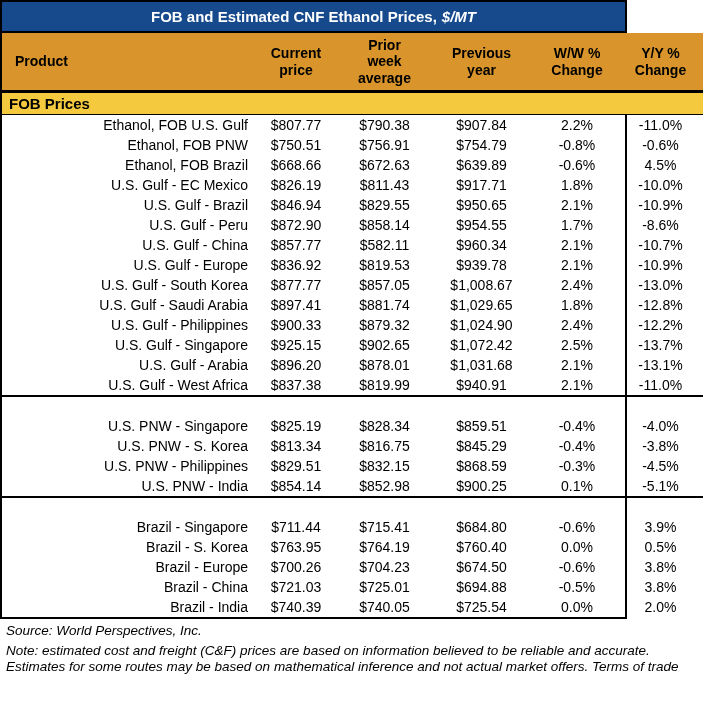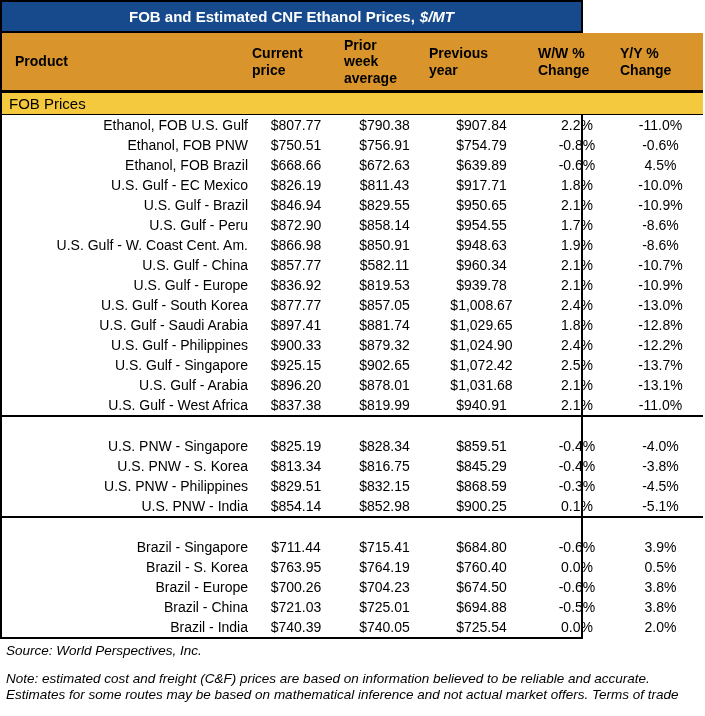--- a/index.html
+++ b/index.html
@@ -9,21 +9,21 @@
     width: 705px;
     height: 716px;
     overflow: hidden;
     font-family: "Liberation Sans", sans-serif;
   }
   .page { width: 705px; height: 716px; }
 
   .price-table-frame {
     border: 2px solid var(--border, #000);
     box-sizing: border-box;
-    width: 583px;
+    width: 627px;
   }
 
   .title-bar {
     background: var(--title-bar, #164A8C);
     color: #ffffff;
     text-align: center;
     font-weight: bold;
     font-size: 15px;
     height: 29px;
     line-height: 29px;
@@ -36,36 +36,36 @@
     table-layout: fixed;
     width: 701px;
     font-size: 14px;
     color: #000;
   }
 
   thead th {
     background: var(--column-header, #D9952B);
     font-weight: bold;
     font-size: 14px;
-    text-align: left;
+    text-align: center;
     vertical-align: middle;
     white-space: pre-line;
     line-height: 1.15;
     padding: 4px 2px;
     height: 49px;
     border-bottom: 3px solid var(--border, #000);
   }
   thead th.product-col {
     text-align: left;
     padding-left: 13px;
   }
 
   tr.section-header td {
     background: var(--section-header, #F5C93E);
-    font-weight: normal;
+    font-weight: bold;
     font-size: 15px;
     text-align: left;
     padding: 0 7px;
     height: 21px;
     line-height: 21px;
     border-top: 2px solid var(--border, #000);
     border-bottom: 1px solid var(--border, #000);
   }
 
   tbody td {
@@ -83,21 +83,21 @@
   tr.group-end td { border-bottom: 2px solid var(--border, #000); }
   tr.spacer td { height: 19px; }
 
   .footnotes {
     font-style: italic;
     font-size: 13.5px;
     line-height: 16px;
     color: #000;
     padding: 4px 6px 0 6px;
   }
-  .footnotes .source-line { margin-bottom: 12px; }
+  .footnotes .source-line { margin-bottom: 4px; }
 </style>
 </head>
 <body>
 
 <div class="page">
 
   <div class="price-table-frame">
 
     <div class="title-bar">
       <span>FOB and Estimated CNF Ethanol Prices,</span><span class="title-unit">$/MT</span>
@@ -174,28 +174,20 @@
           </tr>
           <tr>
             <td class="product">U.S. Gulf - Peru</td>
             <td>$872.90</td>
             <td>$858.14</td>
             <td>$954.55</td>
             <td>1.7%</td>
             <td>-8.6%</td>
           </tr>
           <tr>
-            <td class="product">U.S. Gulf - W. Coast Cent. Am.</td>
-            <td>$866.98</td>
-            <td>$850.91</td>
-            <td>$948.63</td>
-            <td>1.9%</td>
-            <td>-8.6%</td>
-          </tr>
-          <tr>
             <td class="product">U.S. Gulf - China</td>
             <td>$857.77</td>
             <td>$582.11</td>
             <td>$960.34</td>
             <td>2.1%</td>
             <td>-10.7%</td>
           </tr>
           <tr>
             <td class="product">U.S. Gulf - Europe</td>
             <td>$836.92</td>

